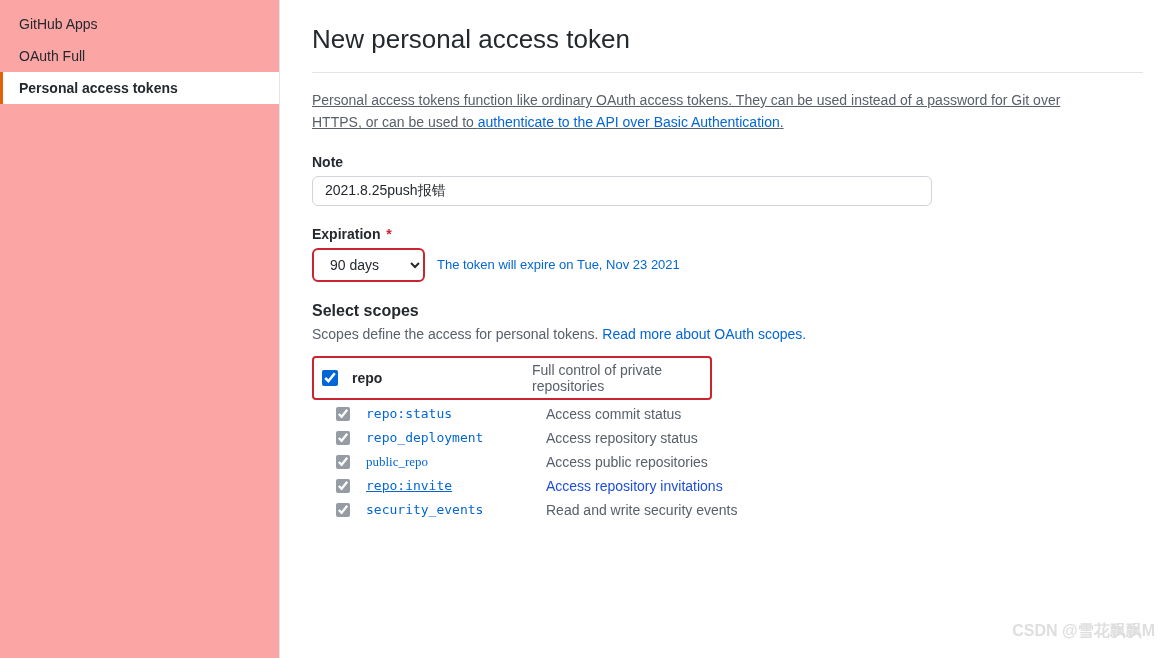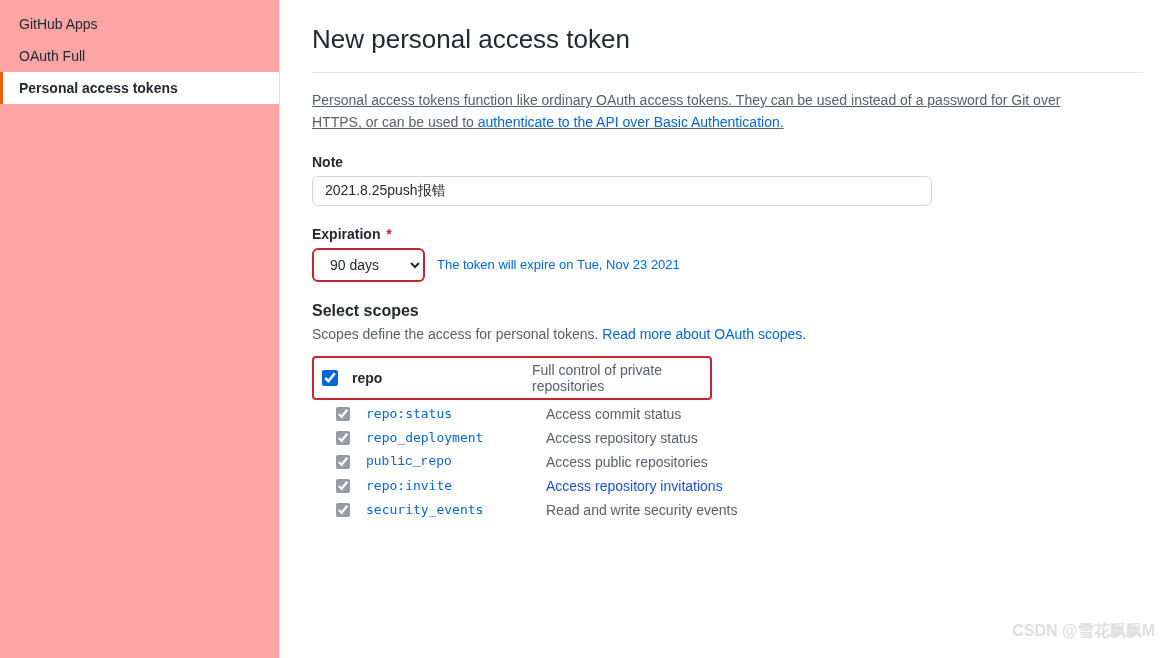--- a/index.html
+++ b/index.html
@@ -246,27 +246,27 @@
     </div>
 
     <div class="sub-scope-wrapper">
       <input type="checkbox" class="checkbox-sub" checked="" id="cb-repo-deployment" style="">
       <label for="cb-repo-deployment" style="font-size:13px;color:#0366d6;font-family:monospace;cursor:pointer;">repo_deployment</label>
       <span style="font-size:14px;color:#586069;">Access repository status</span>
     </div>
 
     <div class="sub-scope-wrapper">
       <input type="checkbox" class="checkbox-sub" checked="" id="cb-public-repo" style="">
-      <label for="cb-public-repo" style="font-size:13px;color:#0366d6;font-family:Liberation Mono, monospace;cursor:pointer;">public_repo</label>
+      <label for="cb-public-repo" style="font-size:13px;color:#0366d6;font-family:Liberation Serif, serif;cursor:pointer;">public_repo</label>
       <span style="font-size:14px;color:#586069;">Access public repositories</span>
     </div>
 
     <div class="sub-scope-wrapper">
       <input type="checkbox" class="checkbox-sub" checked="" id="cb-repo-invite" style="">
-      <label for="cb-repo-invite" style="font-size:13px;color:#0366d6;font-family:monospace;cursor:pointer;">repo:invite</label>
+      <label for="cb-repo-invite" style="font-size:13px;color:#0366d6;font-family:monospace;cursor:pointer;text-decoration:underline;">repo:invite</label>
       <span style="font-size:14px;color:#1d4ed8;">Access repository invitations</span>
     </div>
 
     <div class="sub-scope-wrapper">
       <input type="checkbox" class="checkbox-sub" checked="" id="cb-security-events" style="">
       <label for="cb-security-events" style="font-size:13px;color:#0366d6;font-family:monospace;cursor:pointer;">security_events</label>
       <span style="font-size:14px;color:#586069;">Read and write security events</span>
     </div>
 
   </div>

